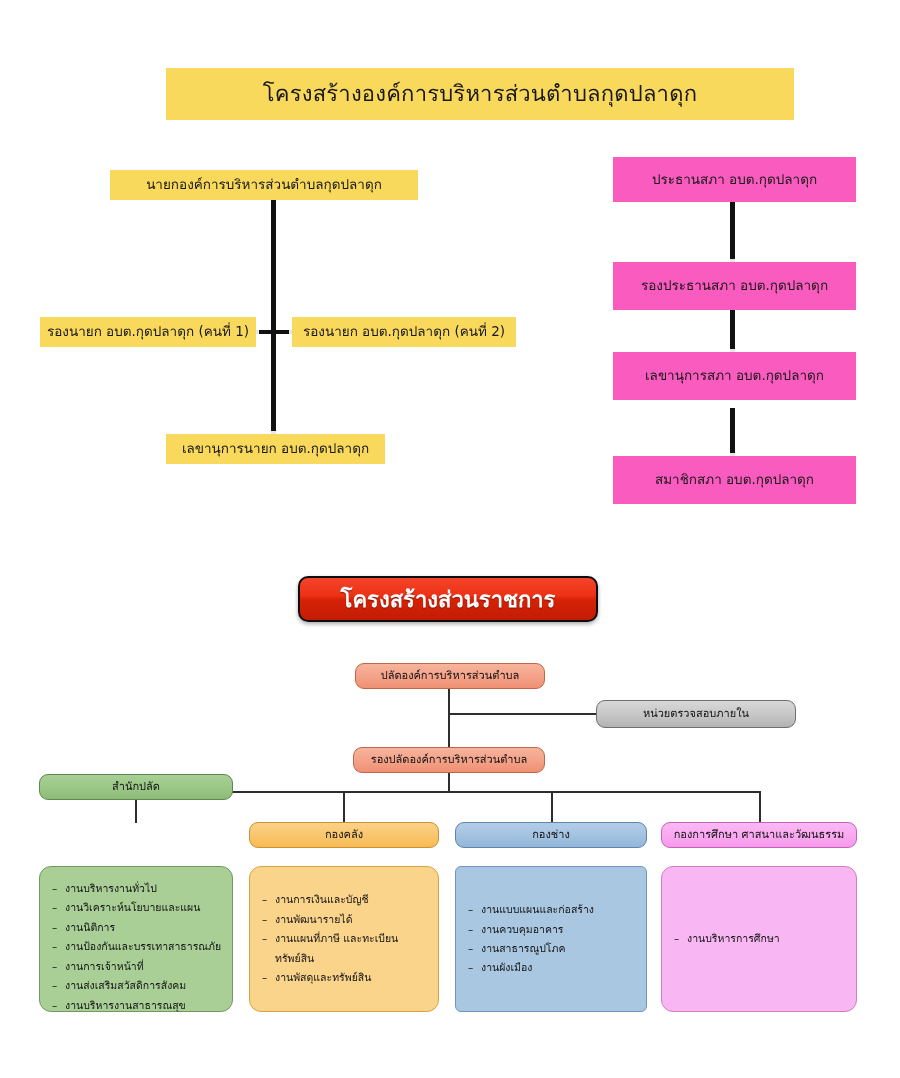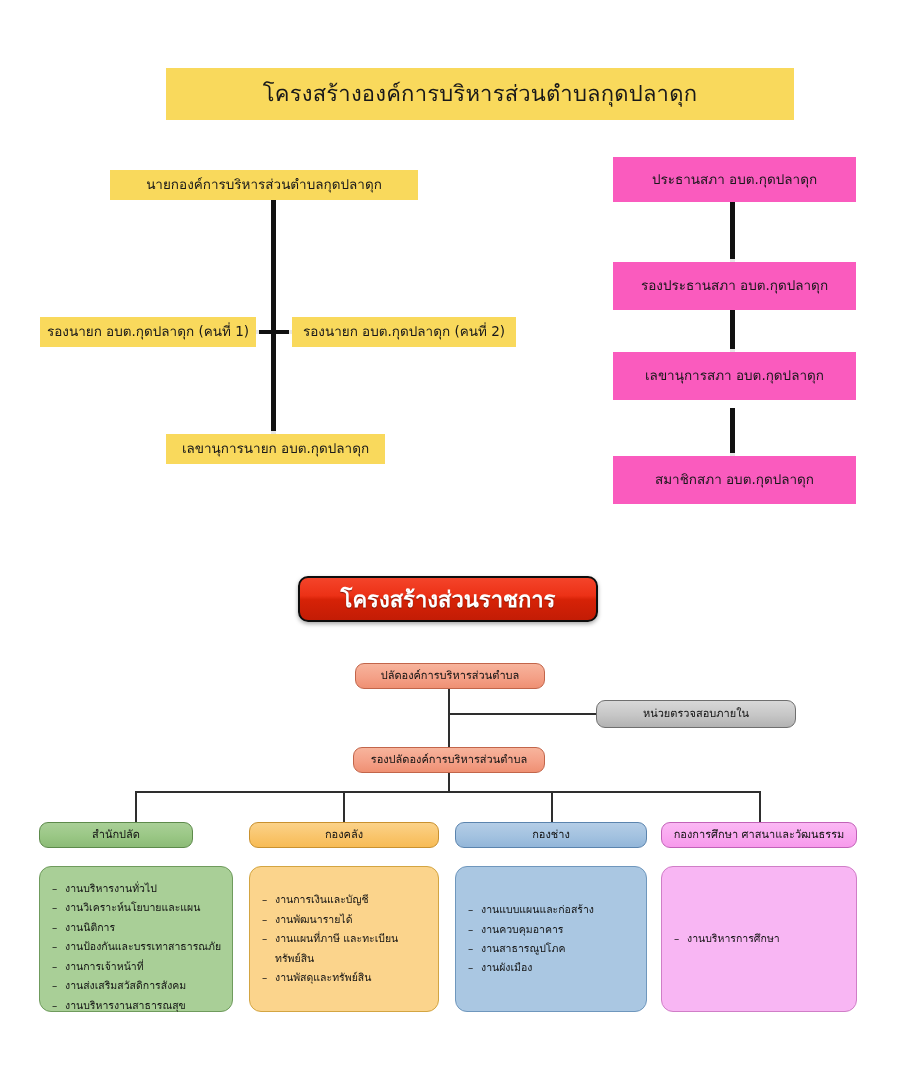--- a/index.html
+++ b/index.html
@@ -214,21 +214,21 @@
   <div class="abs thin-v" style="left:448px; top:773px; width:2px; height:18px;"></div>
 
   <div class="abs thin-h" style="left:135px; top:791px; width:625px; height:2px;"></div>
 
   <div class="abs thin-v" style="left:135px; top:791px; width:2px; height:32px;"></div>
   <div class="abs thin-v" style="left:343px; top:791px; width:2px; height:32px;"></div>
   <div class="abs thin-v" style="left:551px; top:791px; width:2px; height:32px;"></div>
   <div class="abs thin-v" style="left:759px; top:791px; width:2px; height:32px;"></div>
 </div>
 
-<div class="abs rbox hdr-green" style="left:39px; top:822px; width:154px; height:26px;">
+<div class="abs rbox hdr-green" style="left:39px; top:774px; width:194px; height:26px;">
   <span>สำนักปลัด</span>
 </div>
 
 <div class="abs rbox hdr-orange" style="left:249px; top:822px; width:190px; height:26px;">
   <span>กองคลัง</span>
 </div>
 
 <div class="abs rbox hdr-blue" style="left:455px; top:822px; width:192px; height:26px;">
   <span>กองช่าง</span>
 </div>
@@ -254,21 +254,21 @@
     <li><span>งานการเงินและบัญชี</span></li>
     <li><span>งานพัฒนารายได้</span></li>
     <li>
       <span>งานแผนที่ภาษี และทะเบียน</span>
       <span class="cont">ทรัพย์สิน</span>
     </li>
     <li><span>งานพัสดุและทรัพย์สิน</span></li>
   </ul>
 </div>
 
-<div class="abs panel panel-blue center-list" style="left:455px; top:866px; width:192px; height:146px;">
+<div class="abs panel panel-blue center-list" style="left:455px; top:866px; width:192px; height:146px;border-radius:6px;">
   <ul>
     <li><span>งานแบบแผนและก่อสร้าง</span></li>
     <li><span>งานควบคุมอาคาร</span></li>
     <li><span>งานสาธารณูปโภค</span></li>
     <li><span>งานผังเมือง</span></li>
   </ul>
 </div>
 
 <div class="abs panel panel-pink center-list" style="left:661px; top:866px; width:196px; height:146px;">
   <ul>

